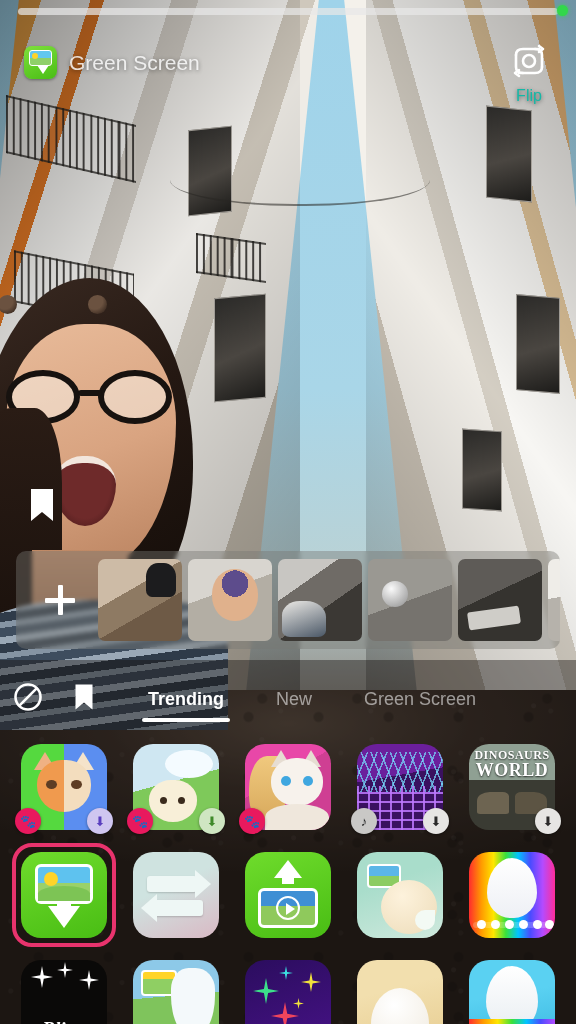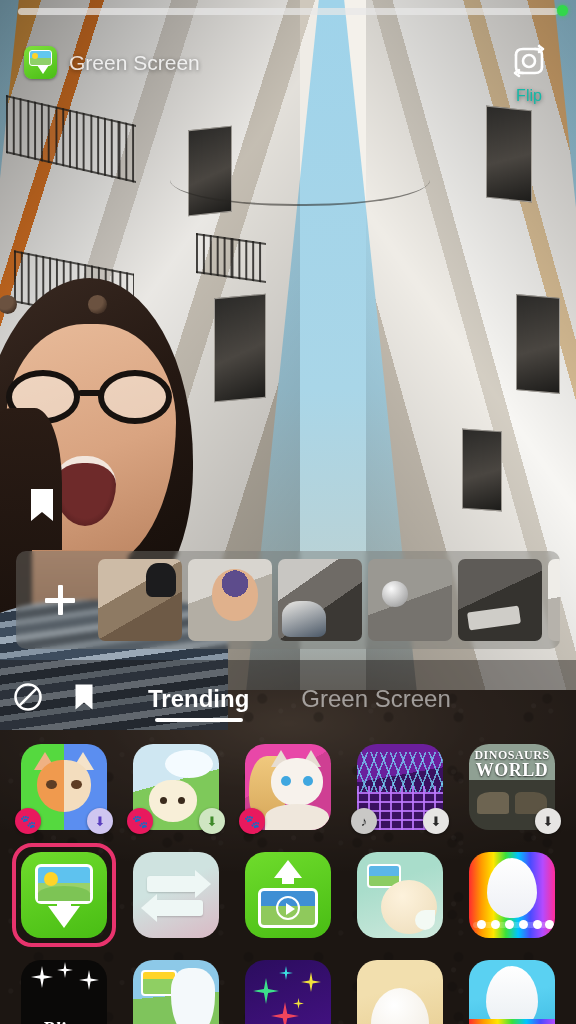--- a/index.html
+++ b/index.html
@@ -268,21 +268,21 @@
     display: flex; align-items: center; gap: 0; flex: 1 1 auto;
     height: 78px;
     margin-left: 10px;
   }
   .tab {
     position: relative;
     height: 78px;
     display: flex; align-items: center; justify-content: center;
     padding: 0 26px;
     color: rgba(255,255,255,0.55);
-    font-size: 24px;
+    font-size: 18px;
     white-space: nowrap;
   }
   .tab.active { color: #ffffff; font-weight: bold; }
   .tab.active::after {
     content: ""; position: absolute;
     left: 50%; transform: translateX(-50%);
     bottom: 16px; width: 88px; height: 4px;
     background: #ffffff; border-radius: 2px;
   }
 
@@ -647,20 +647,23 @@
             <path d="M1.5 1.5 H18.5 V26.5 L10 19.5 L1.5 26.5 Z" fill="#ffffff"></path>
           </svg>
         </span>
       </div>
 
       <div class="tabs">
         <div class="tab active">
           <span>Trending</span>
         </div>
         <div class="tab">
+          <span>New</span>
+        </div>
+        <div class="tab">
           <span>Green Screen</span>
         </div>
       </div>
     </div>
 
     <div class="grid">
 
       <div class="cell">
         <div class="tile art-cat-split">
           <div class="ear l"></div>

